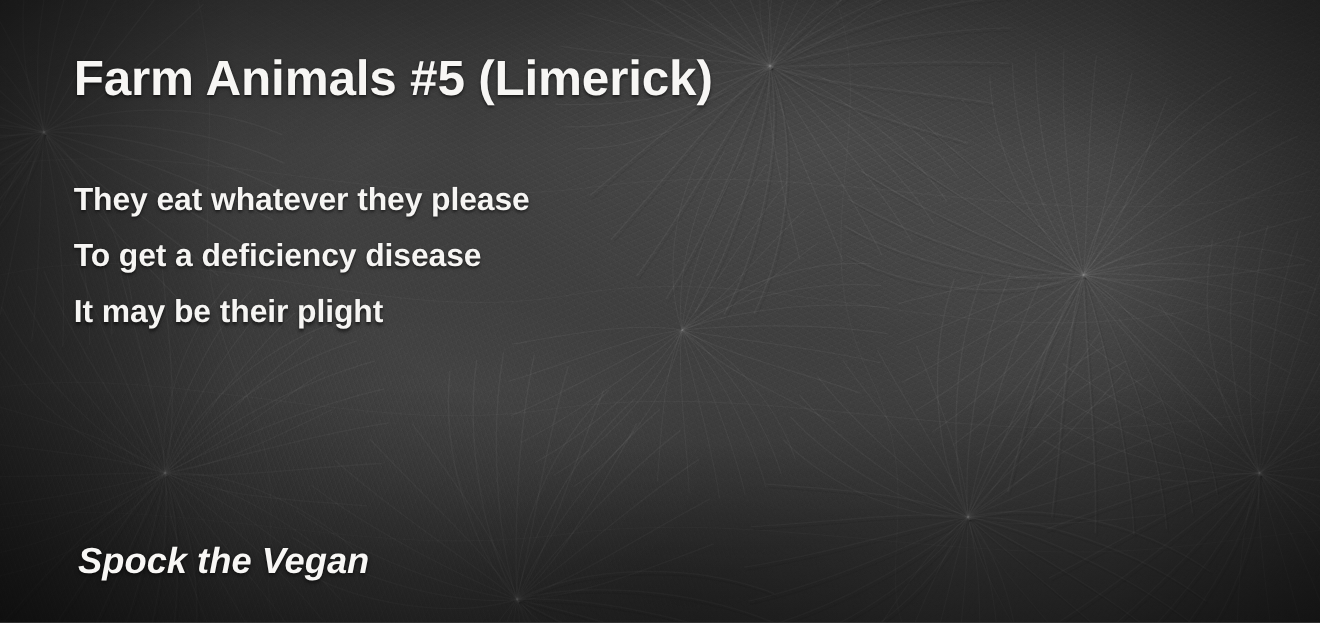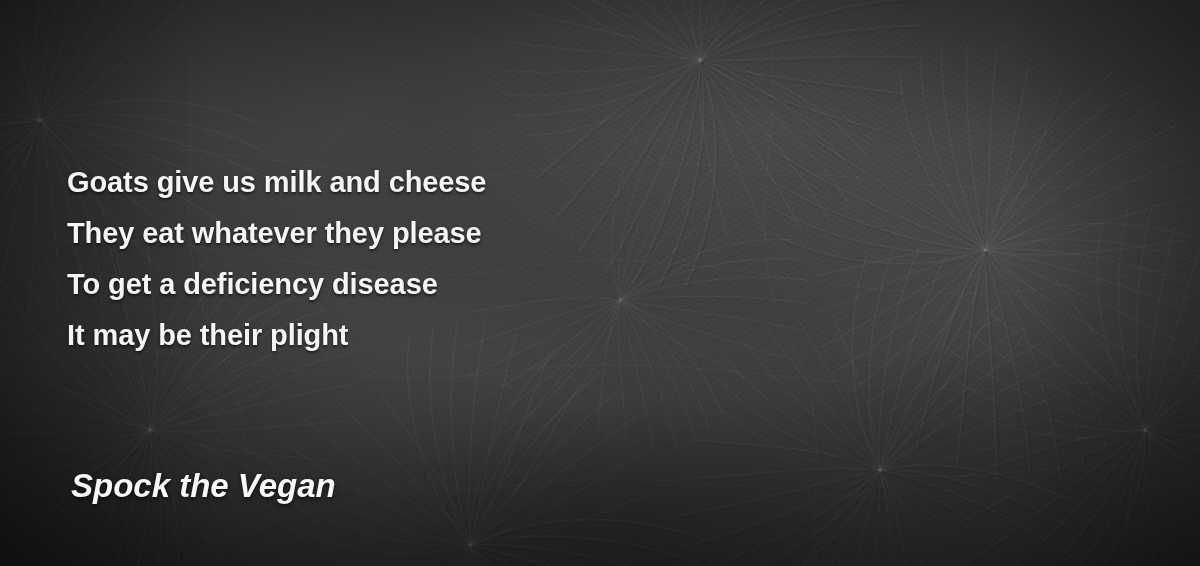--- a/index.html
+++ b/index.html
@@ -149,21 +149,21 @@
     line-height: 51px;
     letter-spacing: -0.1px;
     color: #f6f5f3;
     white-space: nowrap;
     text-shadow: 0 2px 3px rgba(0,0,0,0.55), 0 0 1px rgba(0,0,0,0.45);
   }
 
   .poem-author {
     position: absolute;
     left: 71px;
-    top: 468px;
+    top: 492px;
     margin: 0;
     font-size: 33px;
     font-weight: bold;
     font-style: italic;
     line-height: 1.1;
     color: #f8f7f5;
     white-space: nowrap;
     text-shadow: 0 2px 4px rgba(0,0,0,0.6), 0 0 1px rgba(0,0,0,0.5);
   }
 </style>
@@ -266,23 +266,23 @@
         <path d="M760,0 C800,110 730,220 790,340 C840,440 800,510 820,566"></path>
       </g>
     </svg>
   </div>
 
   <div class="bg-grain"></div>
   <div class="bg-vignette"></div>
 
   <div class="content">
 
+    <h1 class="poem-title">Farm Animals #5 (Limerick)</h1>
 
     <ul class="poem-body">
-      <li class="poem-line">Goats give us milk and cheese</li>
       <li class="poem-line">They eat whatever they please</li>
       <li class="poem-line">To get a deficiency disease</li>
       <li class="poem-line">It may be their plight</li>
     </ul>
 
     <div class="poem-author">Spock the Vegan</div>
 
   </div>
 </div>
 

